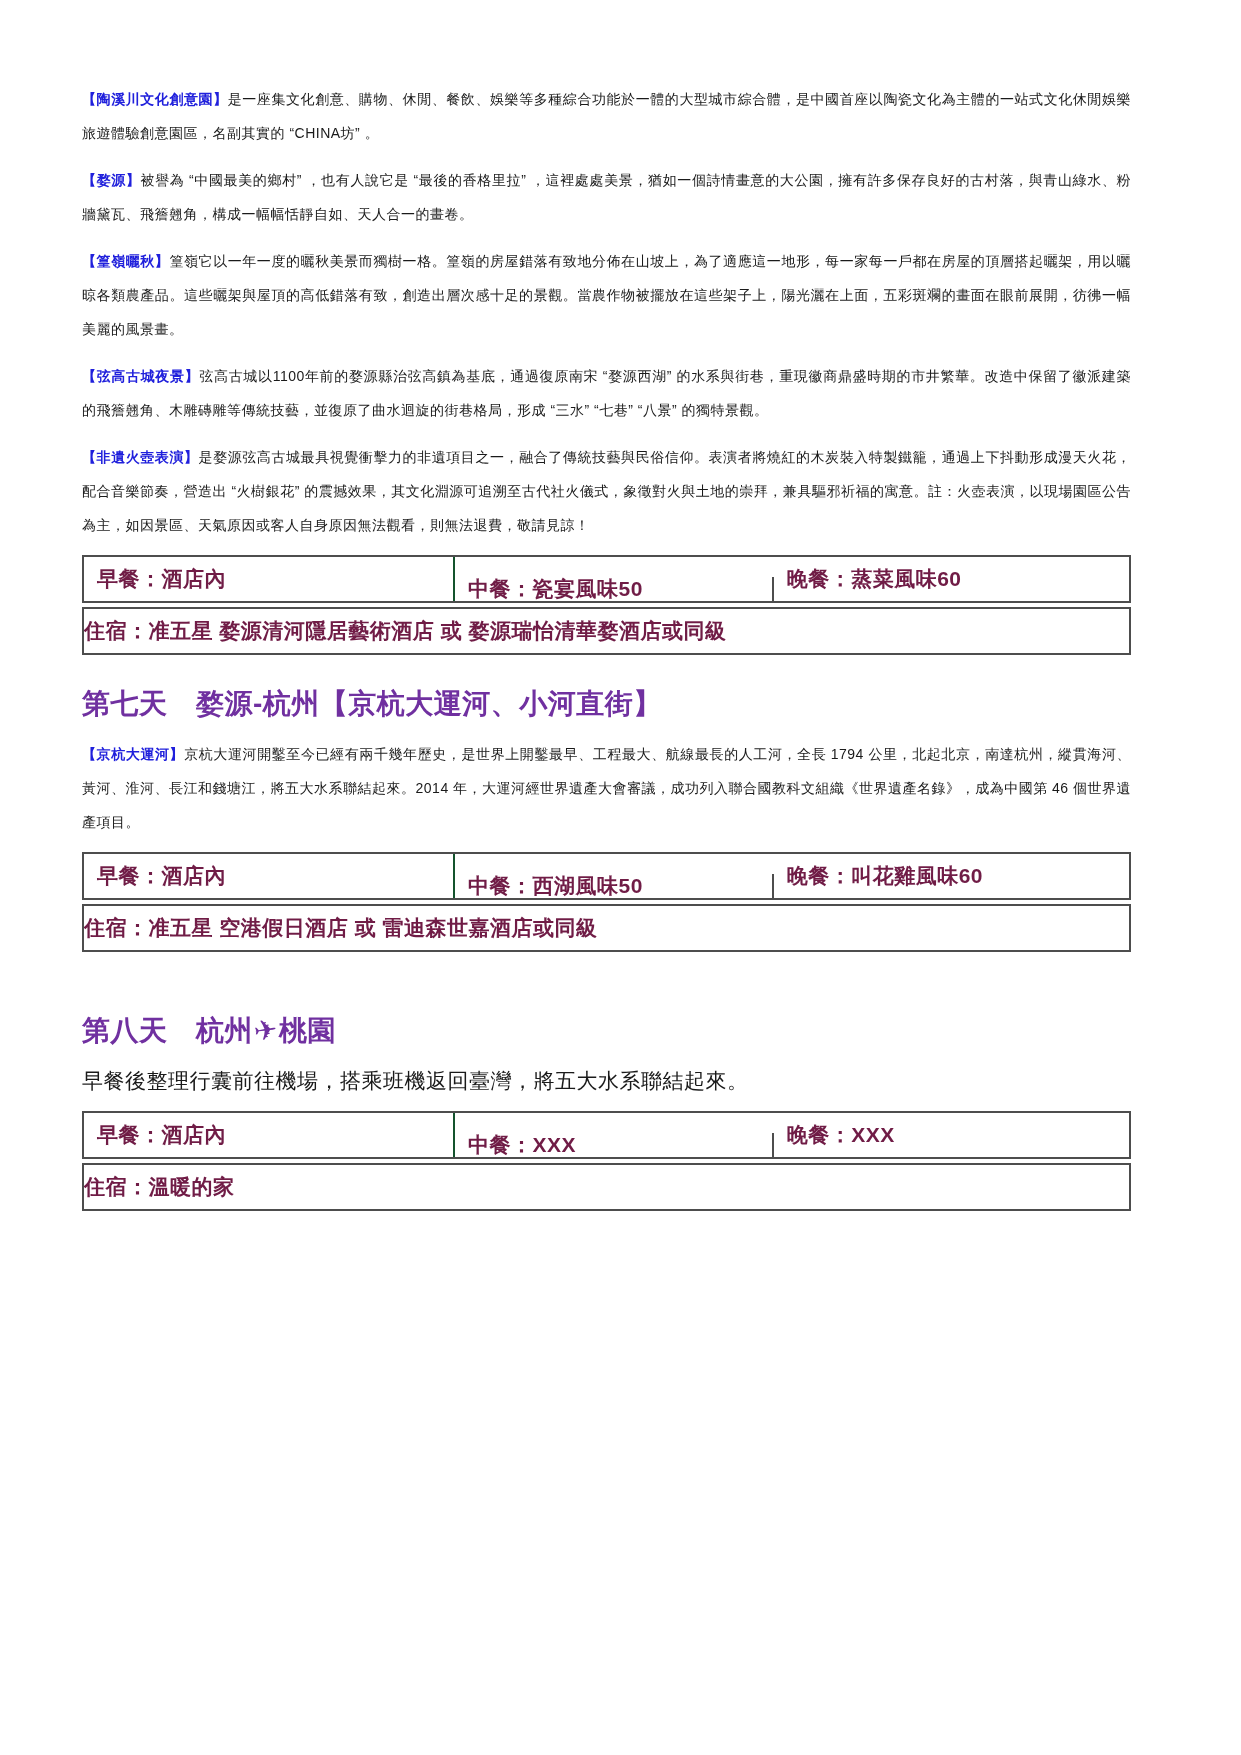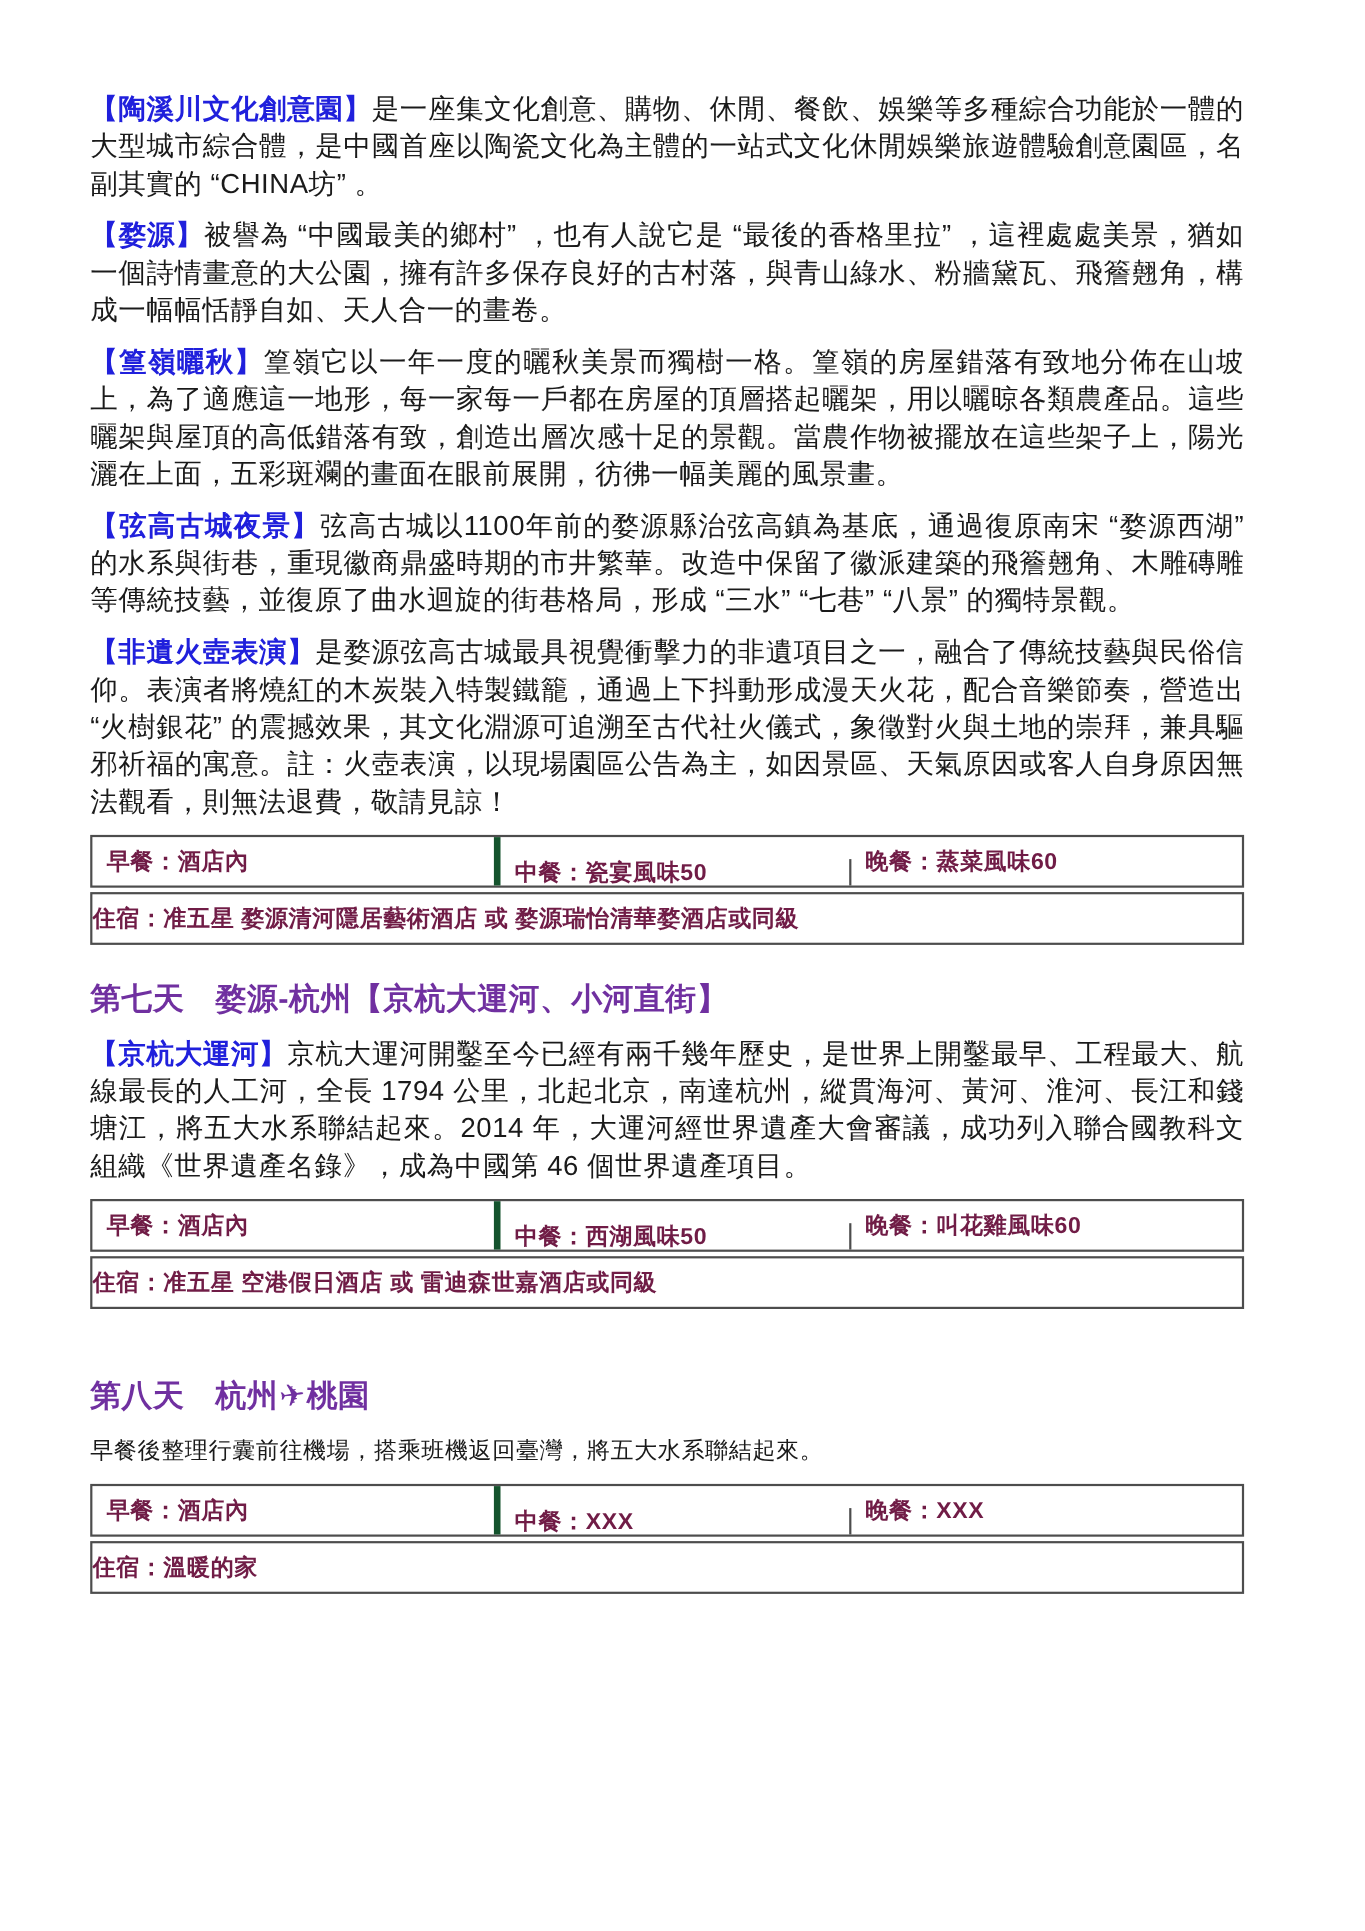--- a/index.html
+++ b/index.html
@@ -15,21 +15,21 @@
     box-sizing: border-box;
   }
   .page {
     box-sizing: border-box;
     width: 1241px;
     min-height: 1755px;
     padding: 82px 110px 60px 82px;
   }
   p.para {
     margin: 0 0 13px 0;
-    font-size: 25px;
+    font-size: 14px;
     line-height: 34px;
     text-align: justify;
     letter-spacing: 0.5px;
   }
   .tag {
     color: #2020dc;
     font-weight: bold;
   }
   .day-heading {
     color: #7030a0;
@@ -63,21 +63,21 @@
     align-items: center;
     box-sizing: border-box;
     padding-left: 13px;
     font-size: 21px;
     font-weight: bold;
     color: #701c46;
     letter-spacing: 0.5px;
     white-space: nowrap;
     overflow: hidden;
   }
-  .meal-cell.c1 { width: 35.5%; border-right: 6px solid #14532d; }
+  .meal-cell.c1 { width: 35.5%; border-right: 2px solid #14532d; }
   .meal-cell.c2 { width: 30.5%; border-right: 2px solid #4d4d4d; margin-top: 20px; }
   .meal-cell.c3 { width: 34%; }
   .hotel-row {
     margin-top: 4px;
     border: 2px solid #4d4d4d;
     height: 48px;
     box-sizing: border-box;
     display: flex;
     align-items: center;
     font-size: 21px;

